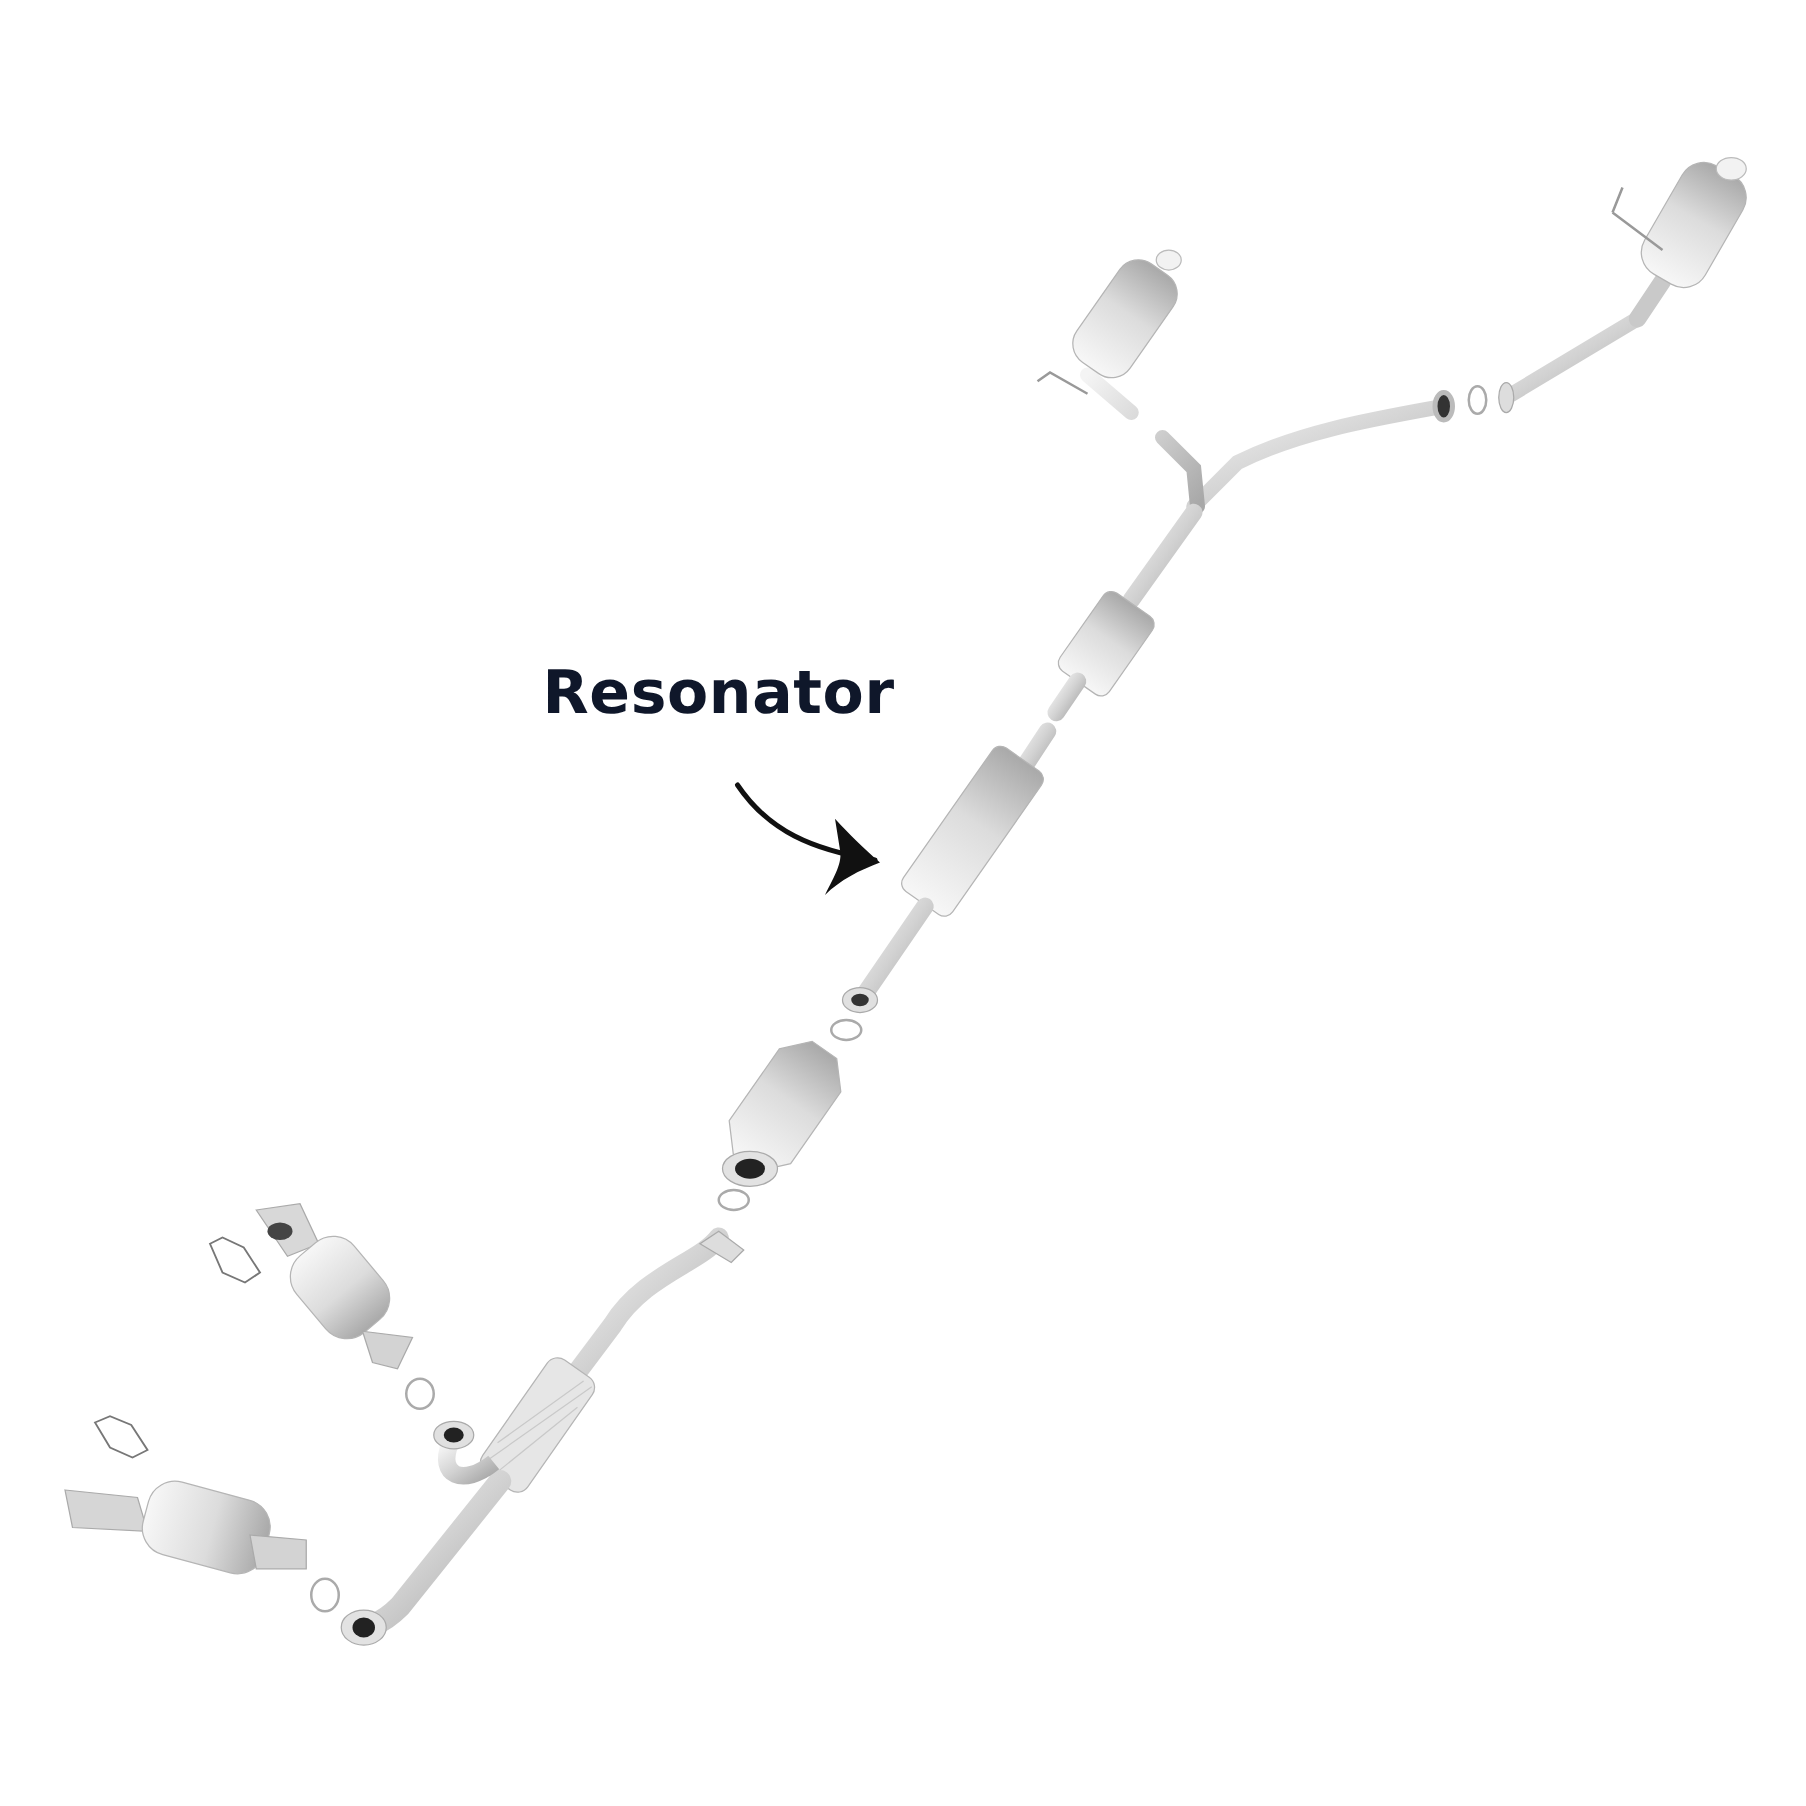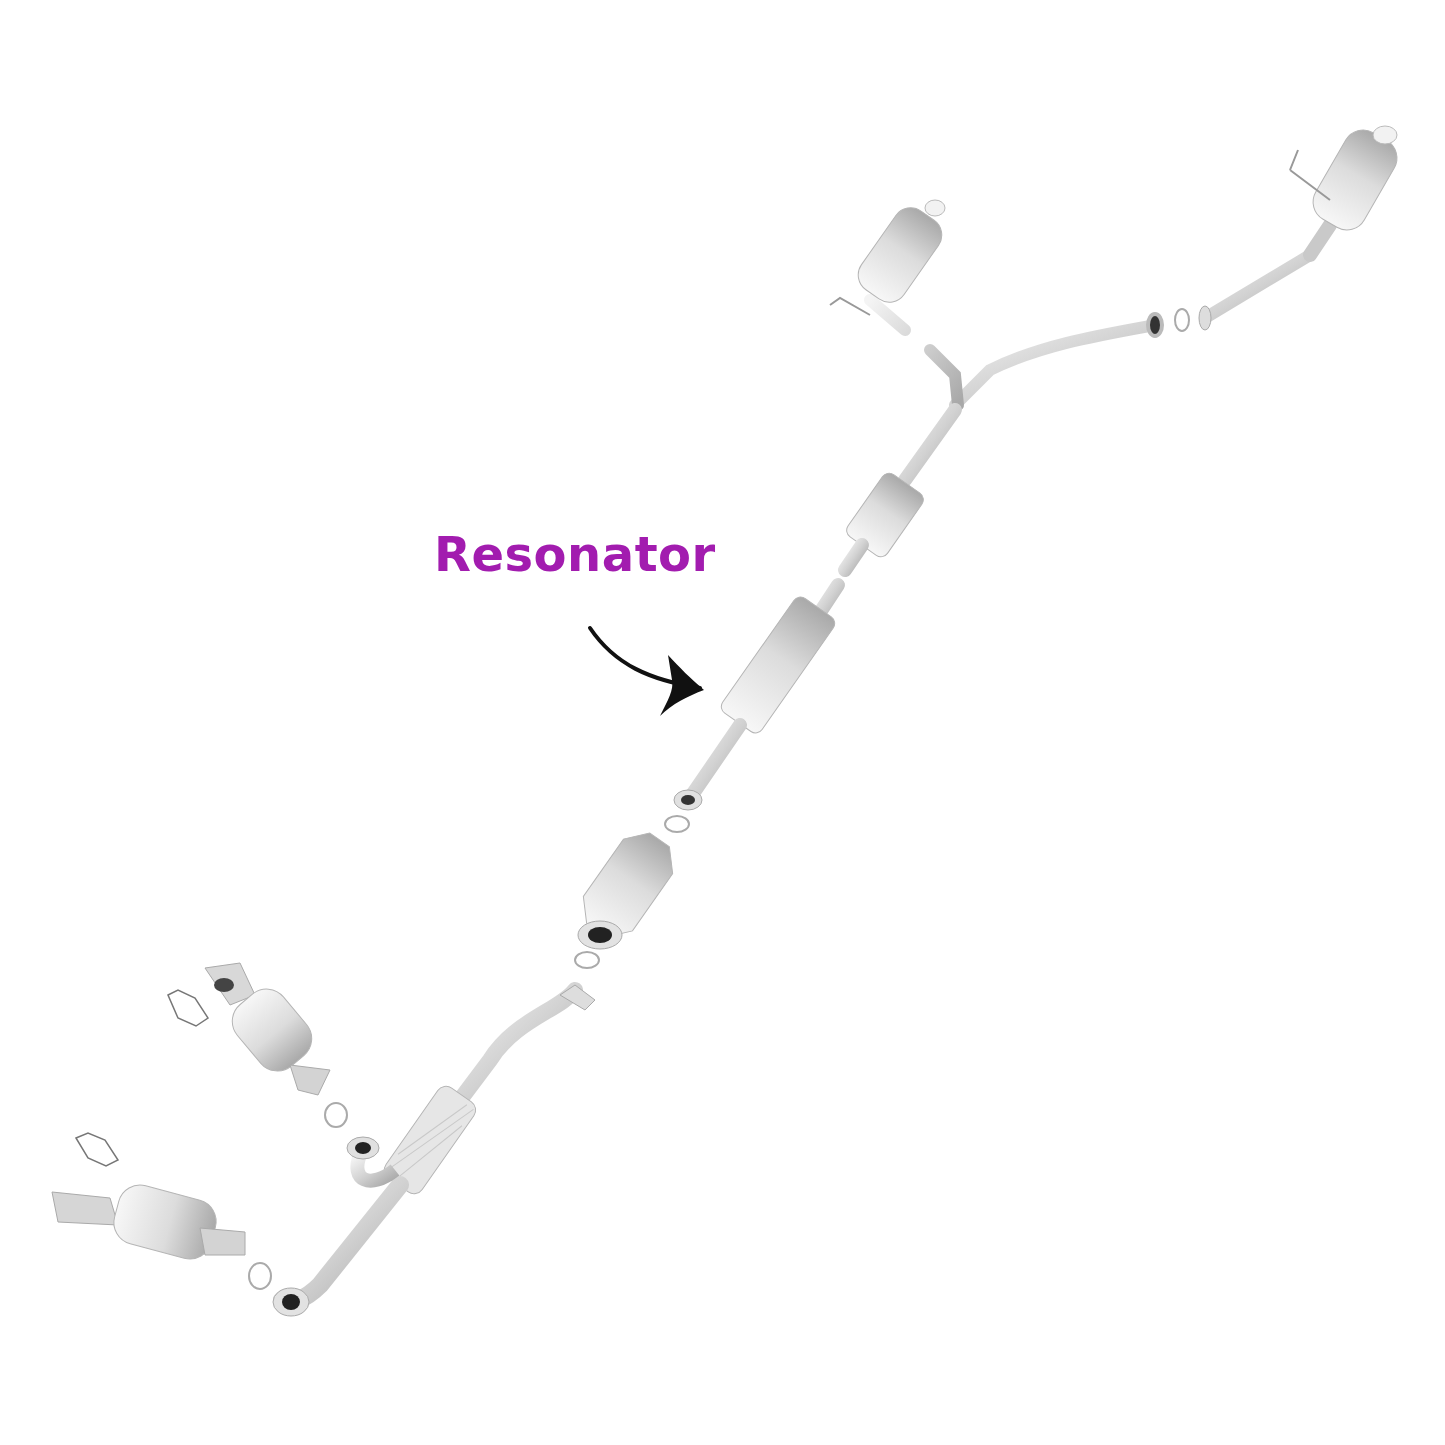--- a/index.html
+++ b/index.html
@@ -1,21 +1,21 @@
 <!DOCTYPE html>
 <html><head>
 <meta charset="utf-8">
 <style>
   html, body { margin: 0; padding: 0; background: #ffffff; }
   body { width: 1445px; height: 1445px; position: relative; overflow: hidden; font-family: "DejaVu Sans", sans-serif; }
   .canvas { position: absolute; left: 0; top: 0; width: 1445px; height: 1445px; }
   .label {
     position: absolute; left: 434px; top: 524px;
     font-family: "DejaVu Sans", sans-serif; font-weight: bold;
-    font-size: 48px; color: #a21caf; letter-spacing: 0.5px; line-height: 60px;
+    font-size: 48px; color: #0f172a; letter-spacing: 0.5px; line-height: 60px;
   }
   svg { position: absolute; left: 0; top: 0; }
 </style>
 </head>
 <body>
 
 <div class="canvas">
   <svg width="1445" height="1445" viewBox="0 0 1445 1445">
     <defs>
       <linearGradient id="pipeG" x1="0" y1="0" x2="1" y2="1">

